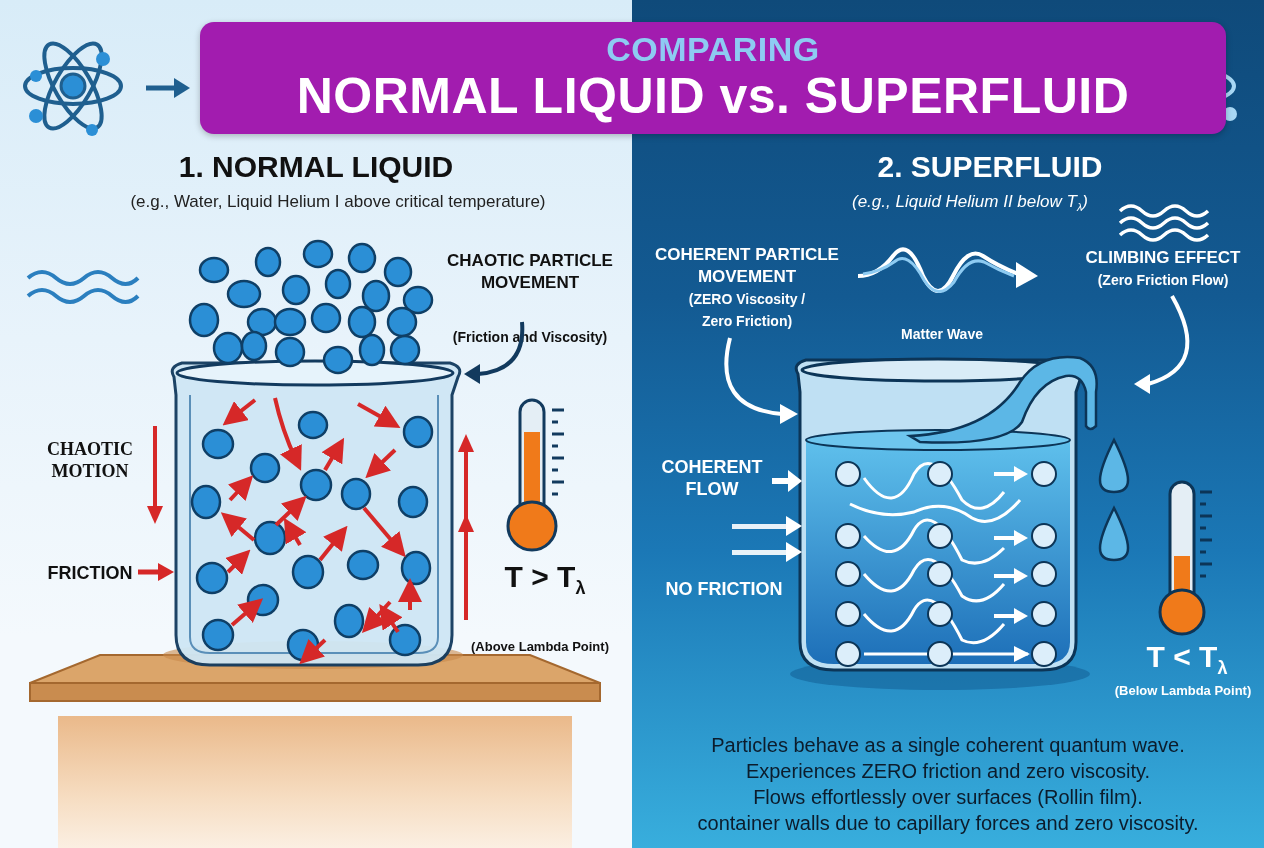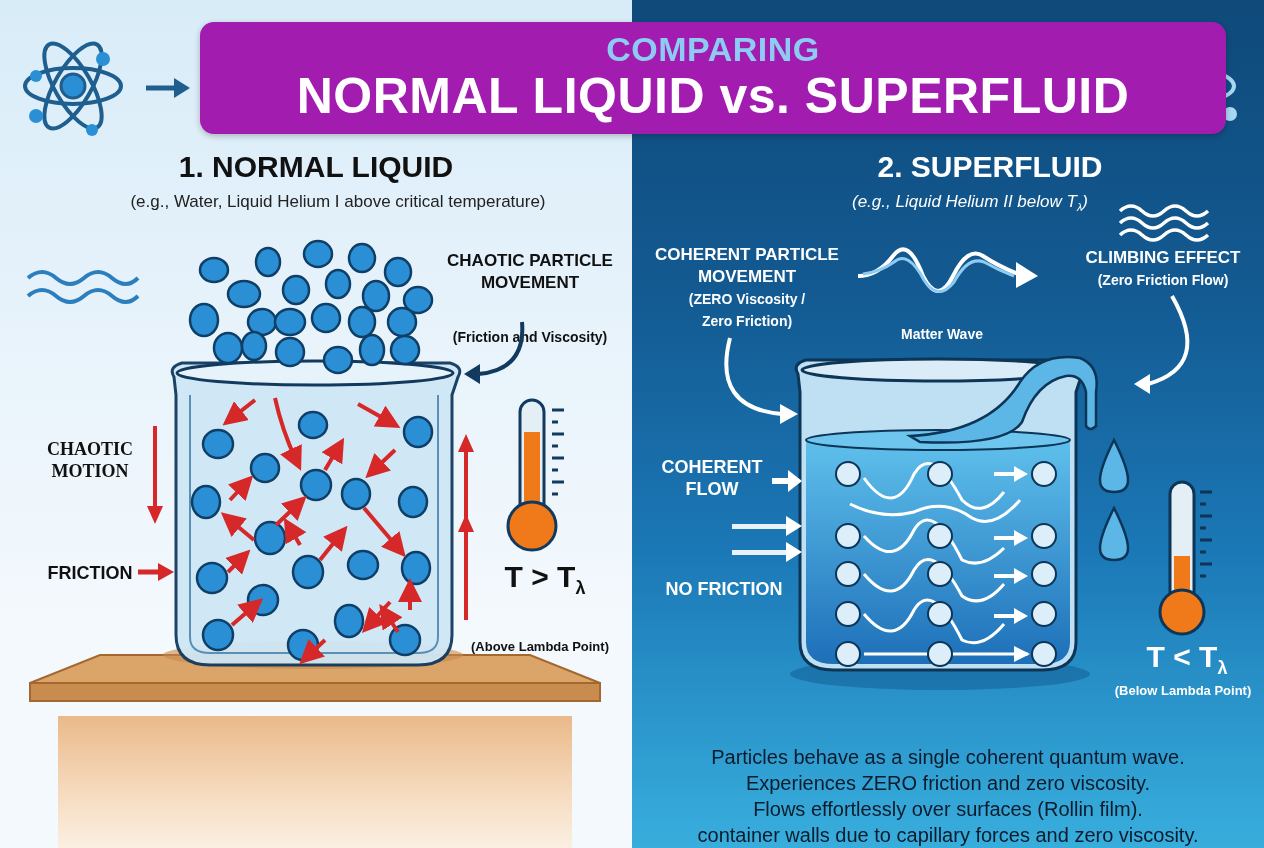--- a/index.html
+++ b/index.html
@@ -329,21 +329,21 @@
         <line x1="42" y1="72" x2="48" y2="72"></line>
       <line x1="42" y1="84" x2="54" y2="84"></line>
         <line x1="42" y1="96" x2="48" y2="96"></line>
     </g>
   </svg>
   <div class="temp" style="left:480px;top:640px;width:150px;color:#fff;">
     <span>T &lt; T</span><sub>λ</sub>
   </div>
   <div class="lbl-sm" style="left:466px;top:683px;width:170px;color:#fff;">(Below Lambda Point)</div>
 
-  <div class="desc" style="left:0;width:632px;top:732px;color:#0c1c2c;margin-top:12px;">
+  <div class="desc" style="left:0;width:632px;top:732px;color:#0c1c2c;">
     <div>Particles behave as a single coherent quantum wave.</div>
     <div>Experiences ZERO friction and zero viscosity.</div>
     <div>Flows effortlessly over surfaces (Rollin film).</div>
     <div>container walls due to capillary forces and zero viscosity.</div>
   </div>
 </div>
 
 <div class="banner">
   <div class="banner-sub">COMPARING</div>
   <div class="banner-main">NORMAL LIQUID vs. SUPERFLUID</div>

